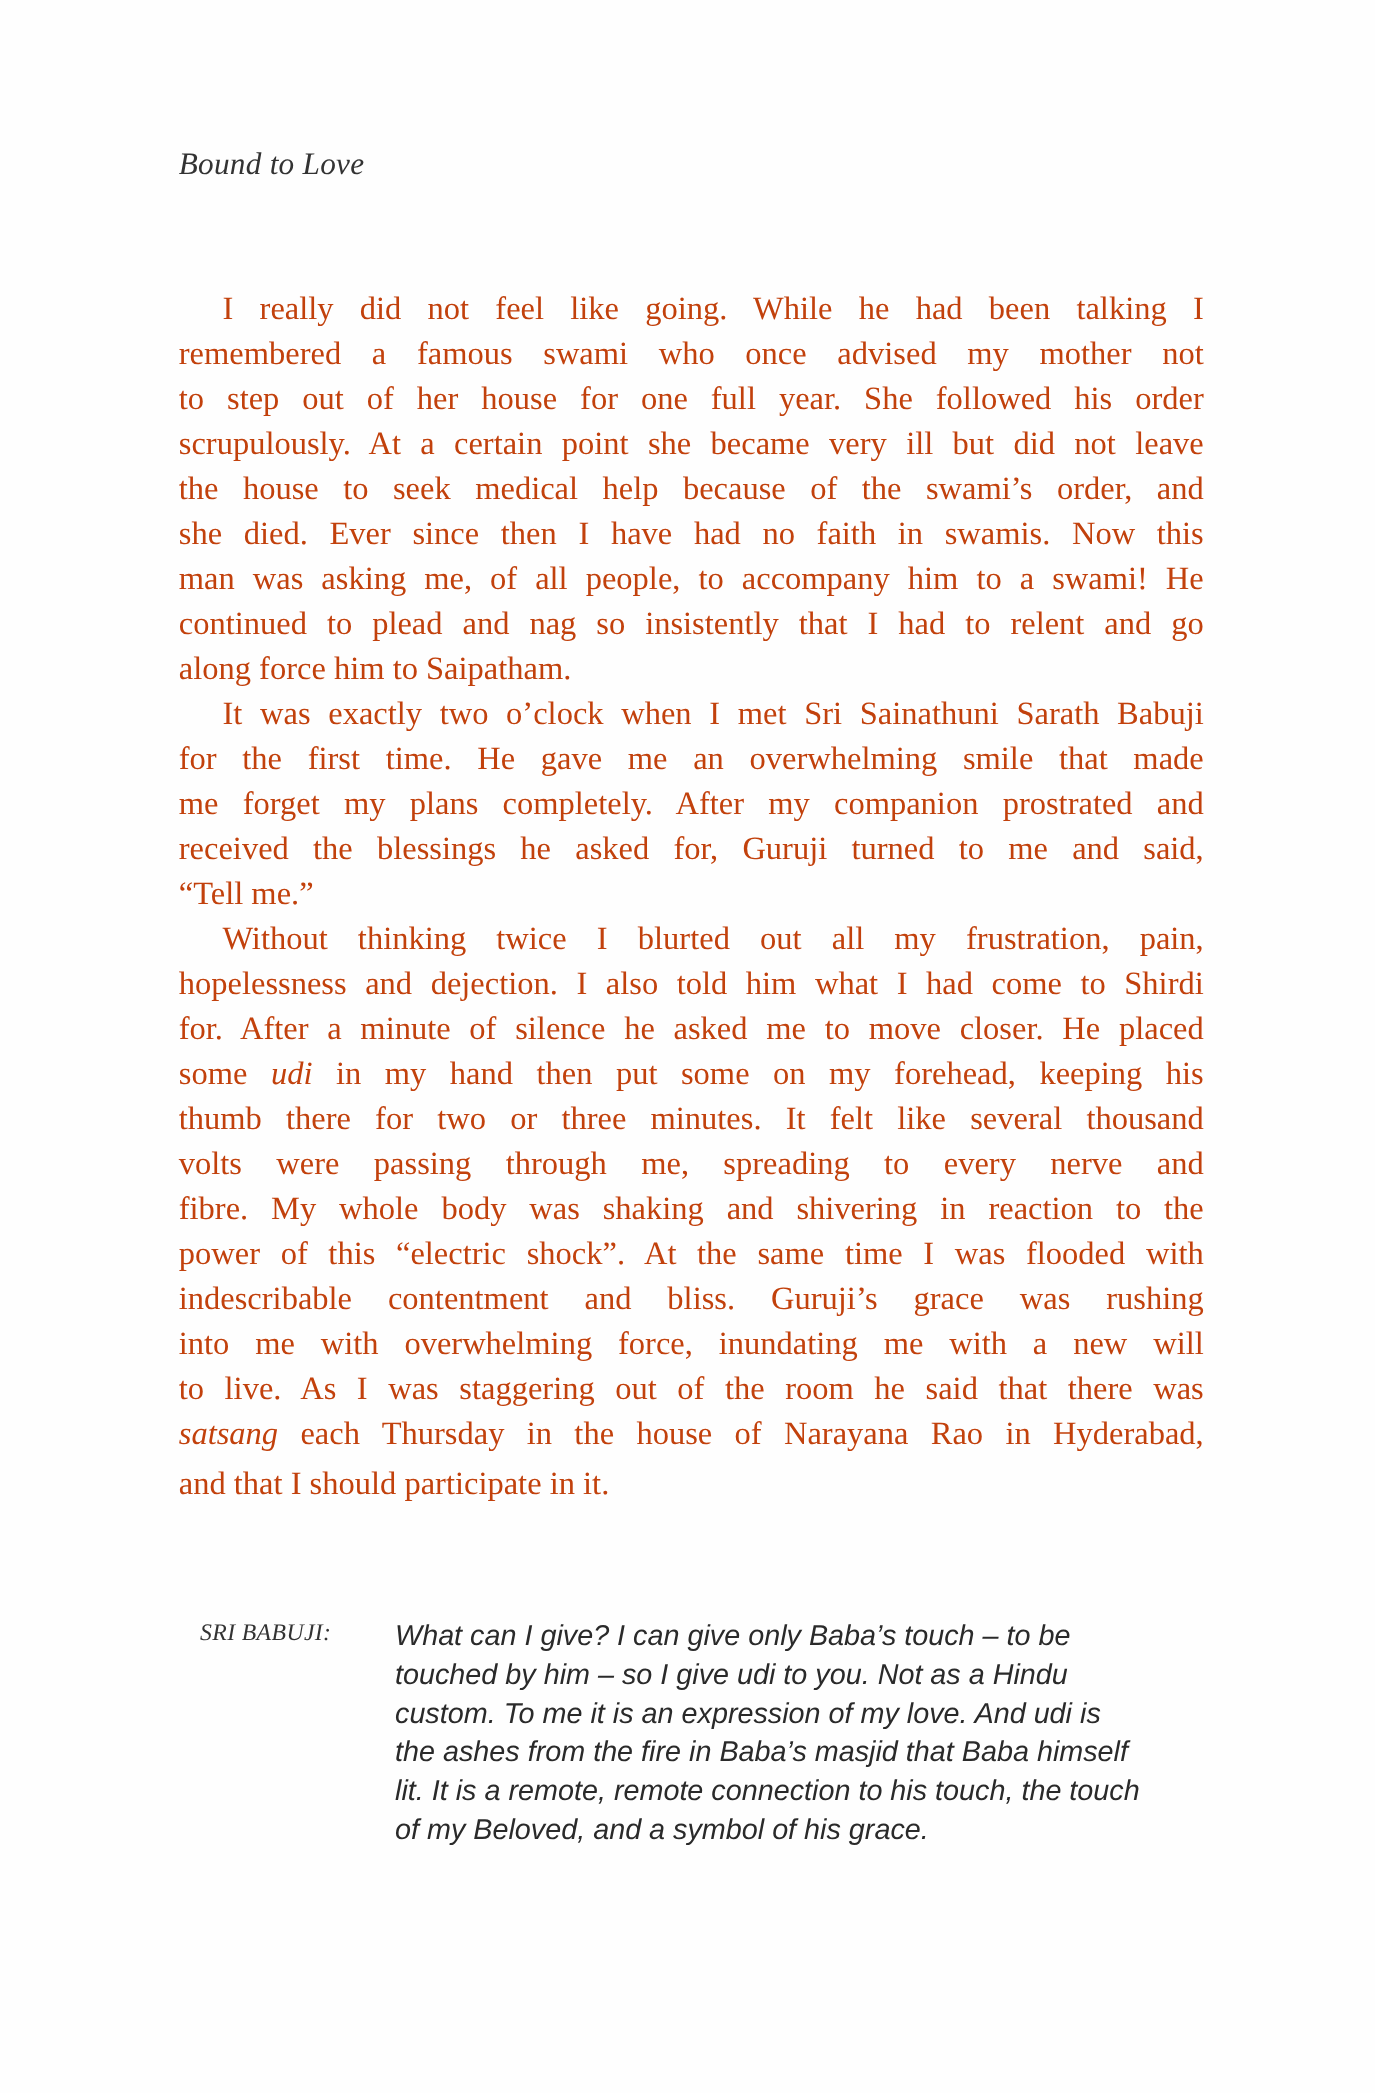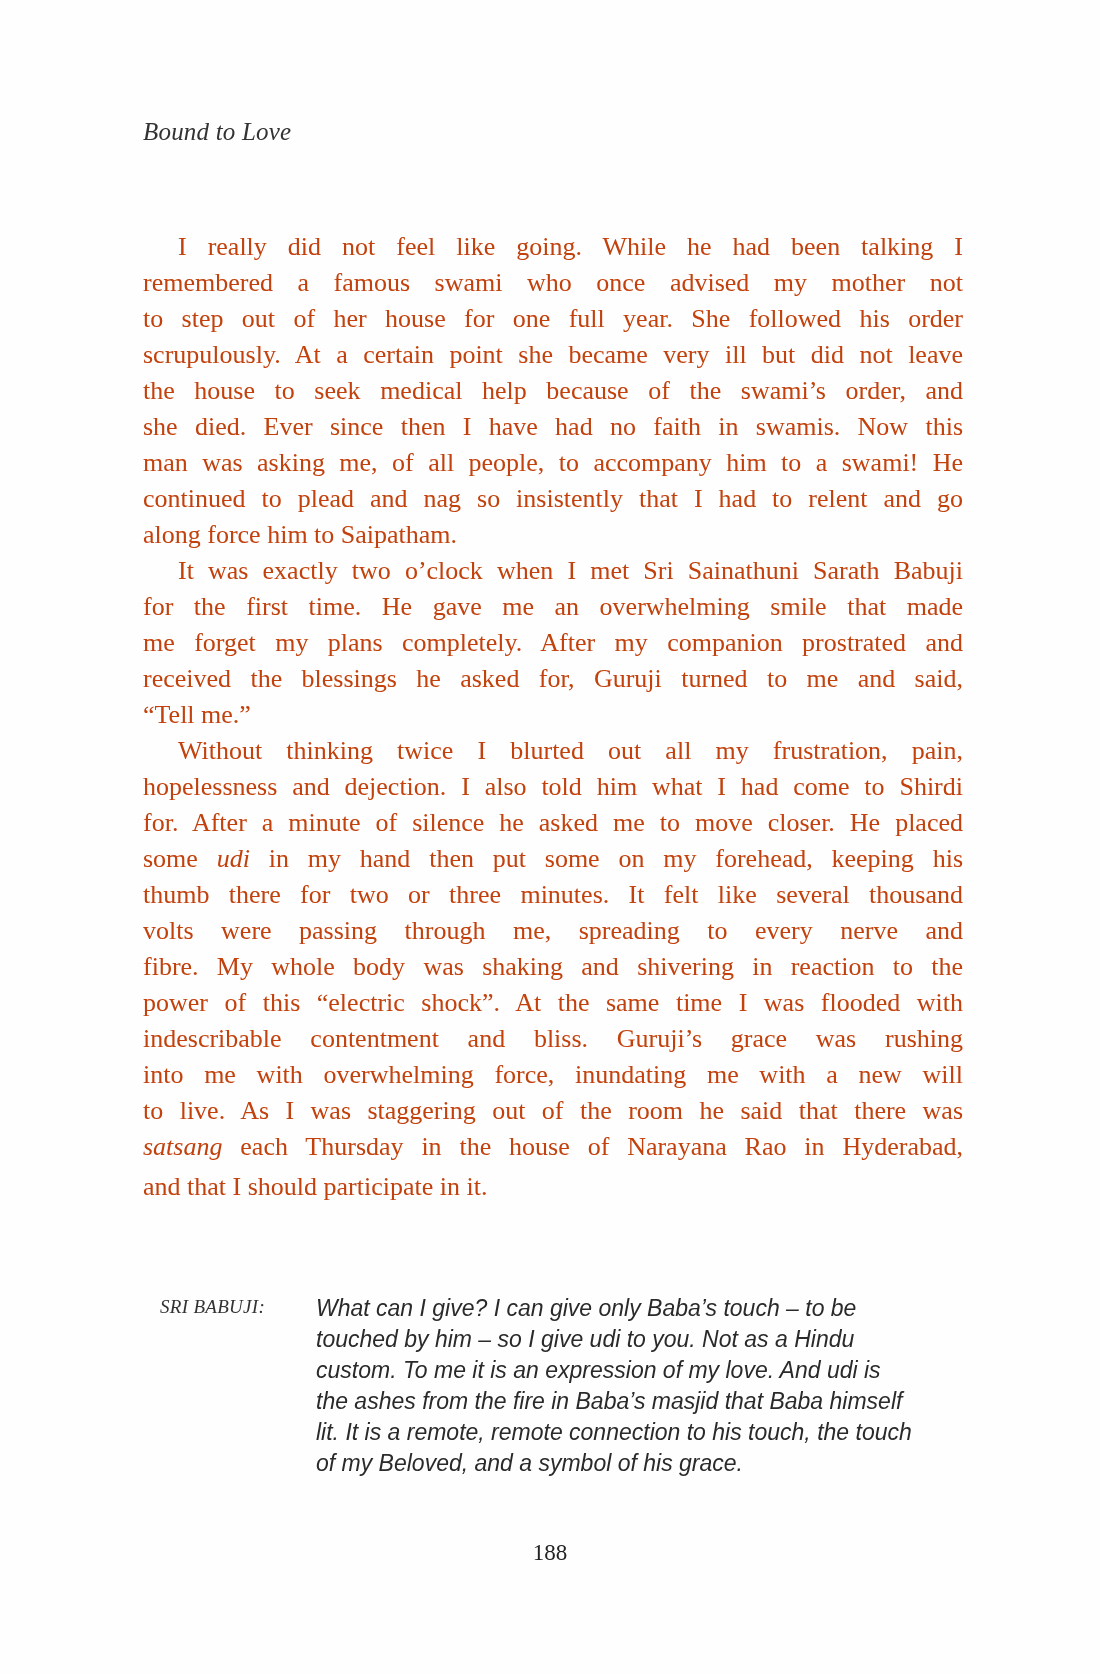--- a/index.html
+++ b/index.html
@@ -81,14 +81,13 @@
   <div>
     <div class="speaker">SRI BABUJI:</div>
     <div class="quote-line" style="top:1293px">What can I give? I can give only Baba’s touch – to be</div>
     <div class="quote-line" style="top:1324px">touched by him – so I give udi to you. Not as a Hindu</div>
     <div class="quote-line" style="top:1355px">custom. To me it is an expression of my love. And udi is</div>
     <div class="quote-line" style="top:1386px">the ashes from the fire in Baba’s masjid that Baba himself</div>
     <div class="quote-line" style="top:1417px">lit. It is a remote, remote connection to his touch, the touch</div>
     <div class="quote-line" style="top:1448px">of my Beloved, and a symbol of his grace.</div>
   </div>
 
-  <div class="folio">188</div>
 </div>
 
 </body></html>

